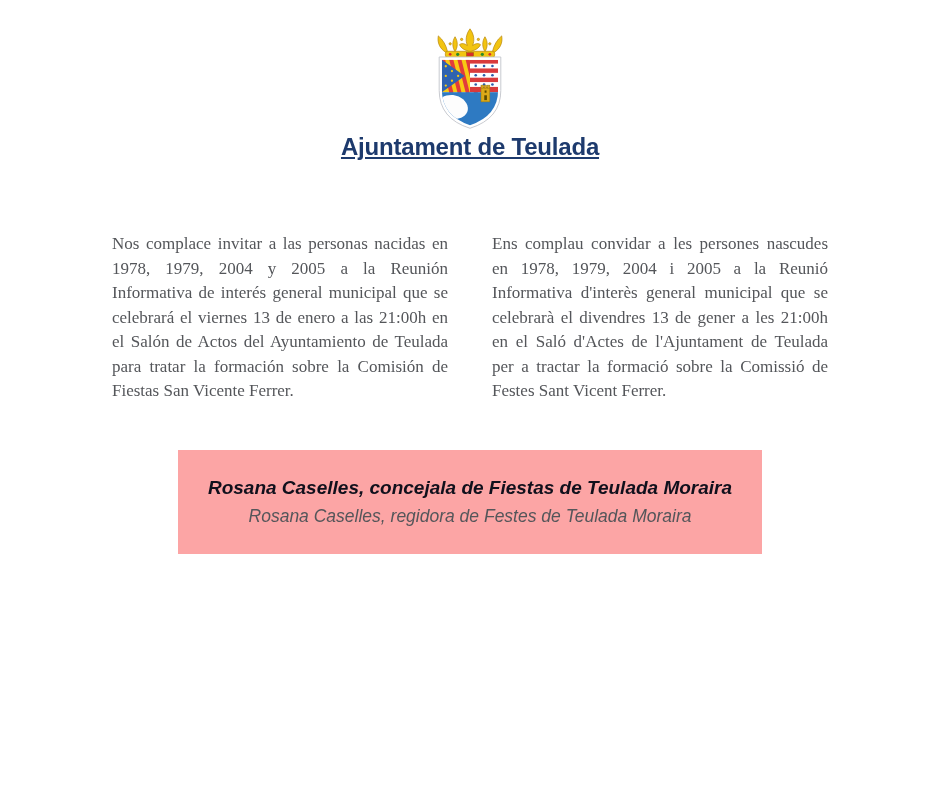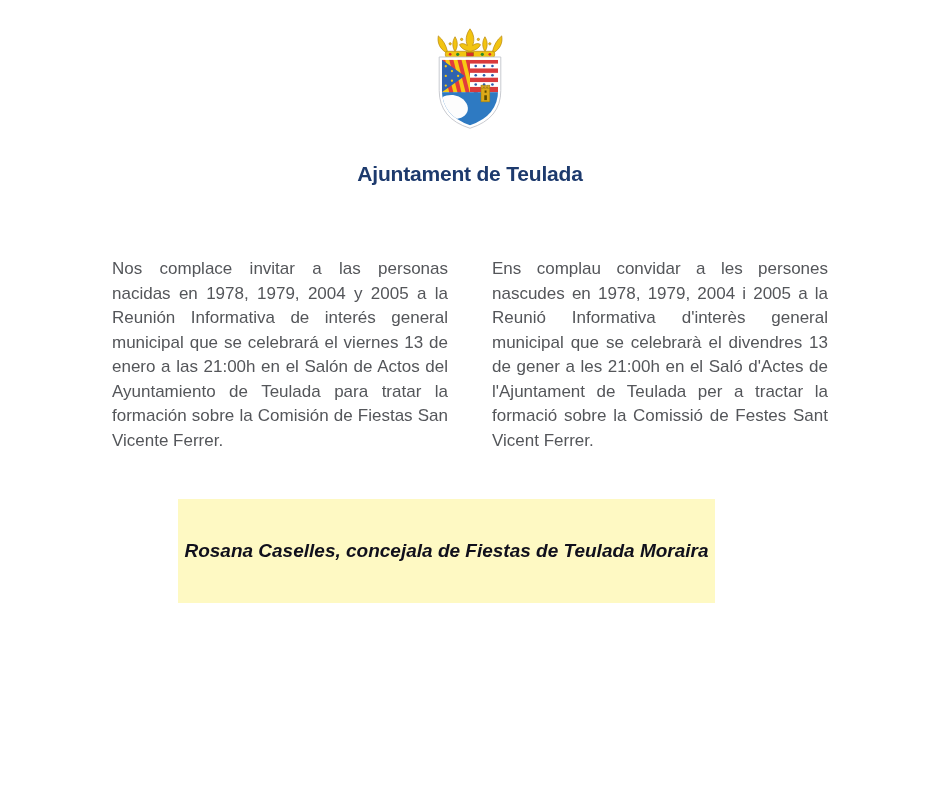--- a/index.html
+++ b/index.html
@@ -16,45 +16,47 @@
     padding-top: 27px;
     text-align: center;
   }
   .crest {
     display: block;
     margin: 0 auto;
     width: 88px;
     height: 104px;
   }
   .org-title {
-    margin-top: 31px;
-    font-size: 21px;
+    margin-top: 2px;
+    font-size: 24px;
     font-weight: bold;
     color: #1d3a6d;
     letter-spacing: -0.2px;
+    text-decoration: underline;
   }
   .columns {
     margin: 71px 12px 0 112px;
     width: 716px;
     display: flex;
     gap: 44px;
+    font-family: Liberation Serif, serif;
   }
   .col {
     flex: 1;
     font-size: 17px;
     line-height: 24.5px;
     color: #54565a;
     text-align: justify;
   }
   .col p + p { margin-top: 24.5px; }
   .signature-box {
     margin: 46px 9px 0 178px;
-    width: 537px;
+    width: 584px;
     height: 104px;
-    background: #fef9c3;
+    background: #fca5a5;
     display: flex;
     flex-direction: column;
     justify-content: center;
     align-items: center;
     text-align: center;
   }
   .sig-line1 {
     font-size: 19px;
     font-weight: bold;
     font-style: italic;
@@ -170,15 +172,16 @@
     <div class="col">
       <p>Nos complace invitar a las personas nacidas en 1978, 1979, 2004 y 2005 a la Reunión Informativa de interés general municipal que se celebrará el viernes 13 de enero a las 21:00h en el Salón de Actos del Ayuntamiento de Teulada para tratar la formación sobre la Comisión de Fiestas San Vicente Ferrer.</p>
     </div>
     <div class="col">
       <p>Ens complau convidar a les persones nascudes en 1978, 1979, 2004 i 2005 a la Reunió Informativa d'interès general municipal que se celebrarà el divendres 13 de gener a les 21:00h en el Saló d'Actes de l'Ajuntament de Teulada per a tractar la formació sobre la Comissió de Festes Sant Vicent Ferrer.</p>
     </div>
   </div>
 
   <div class="signature-box">
     <div class="sig-line1">Rosana Caselles, concejala de Fiestas de Teulada Moraira</div>
+    <div class="sig-line2">Rosana Caselles, regidora de Festes de Teulada Moraira</div>
   </div>
 
 </div>
 
 </body></html>

